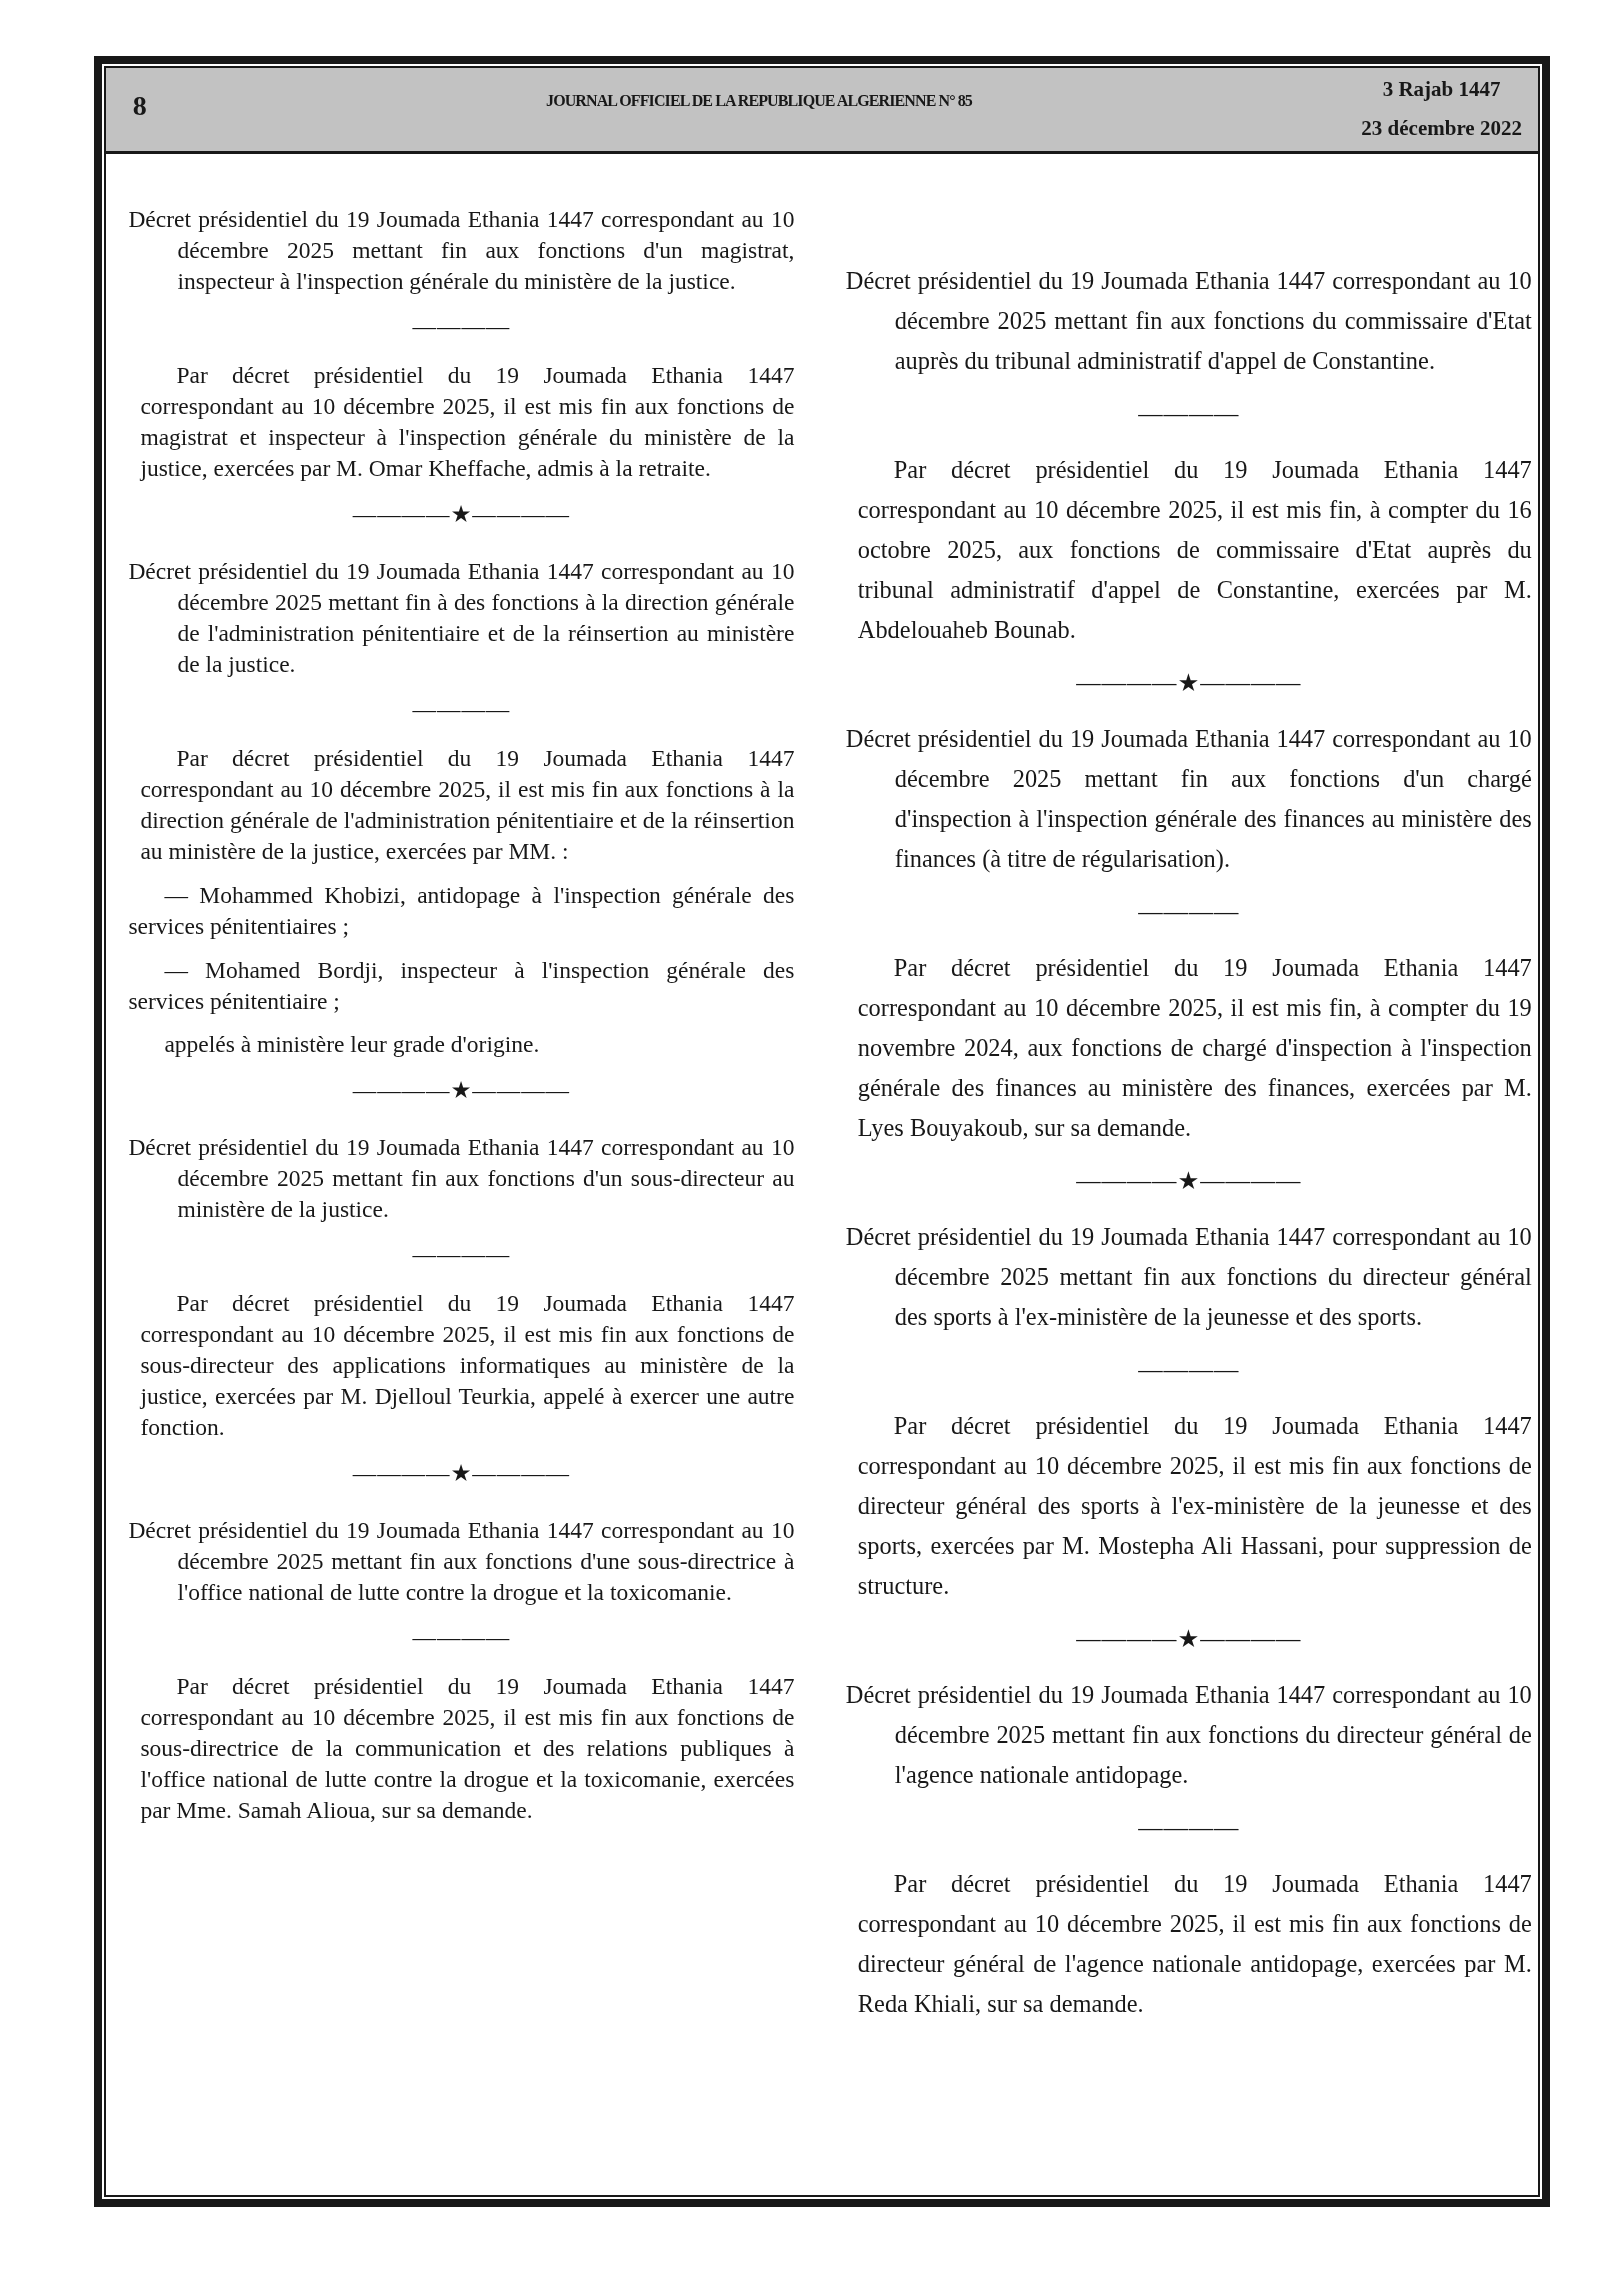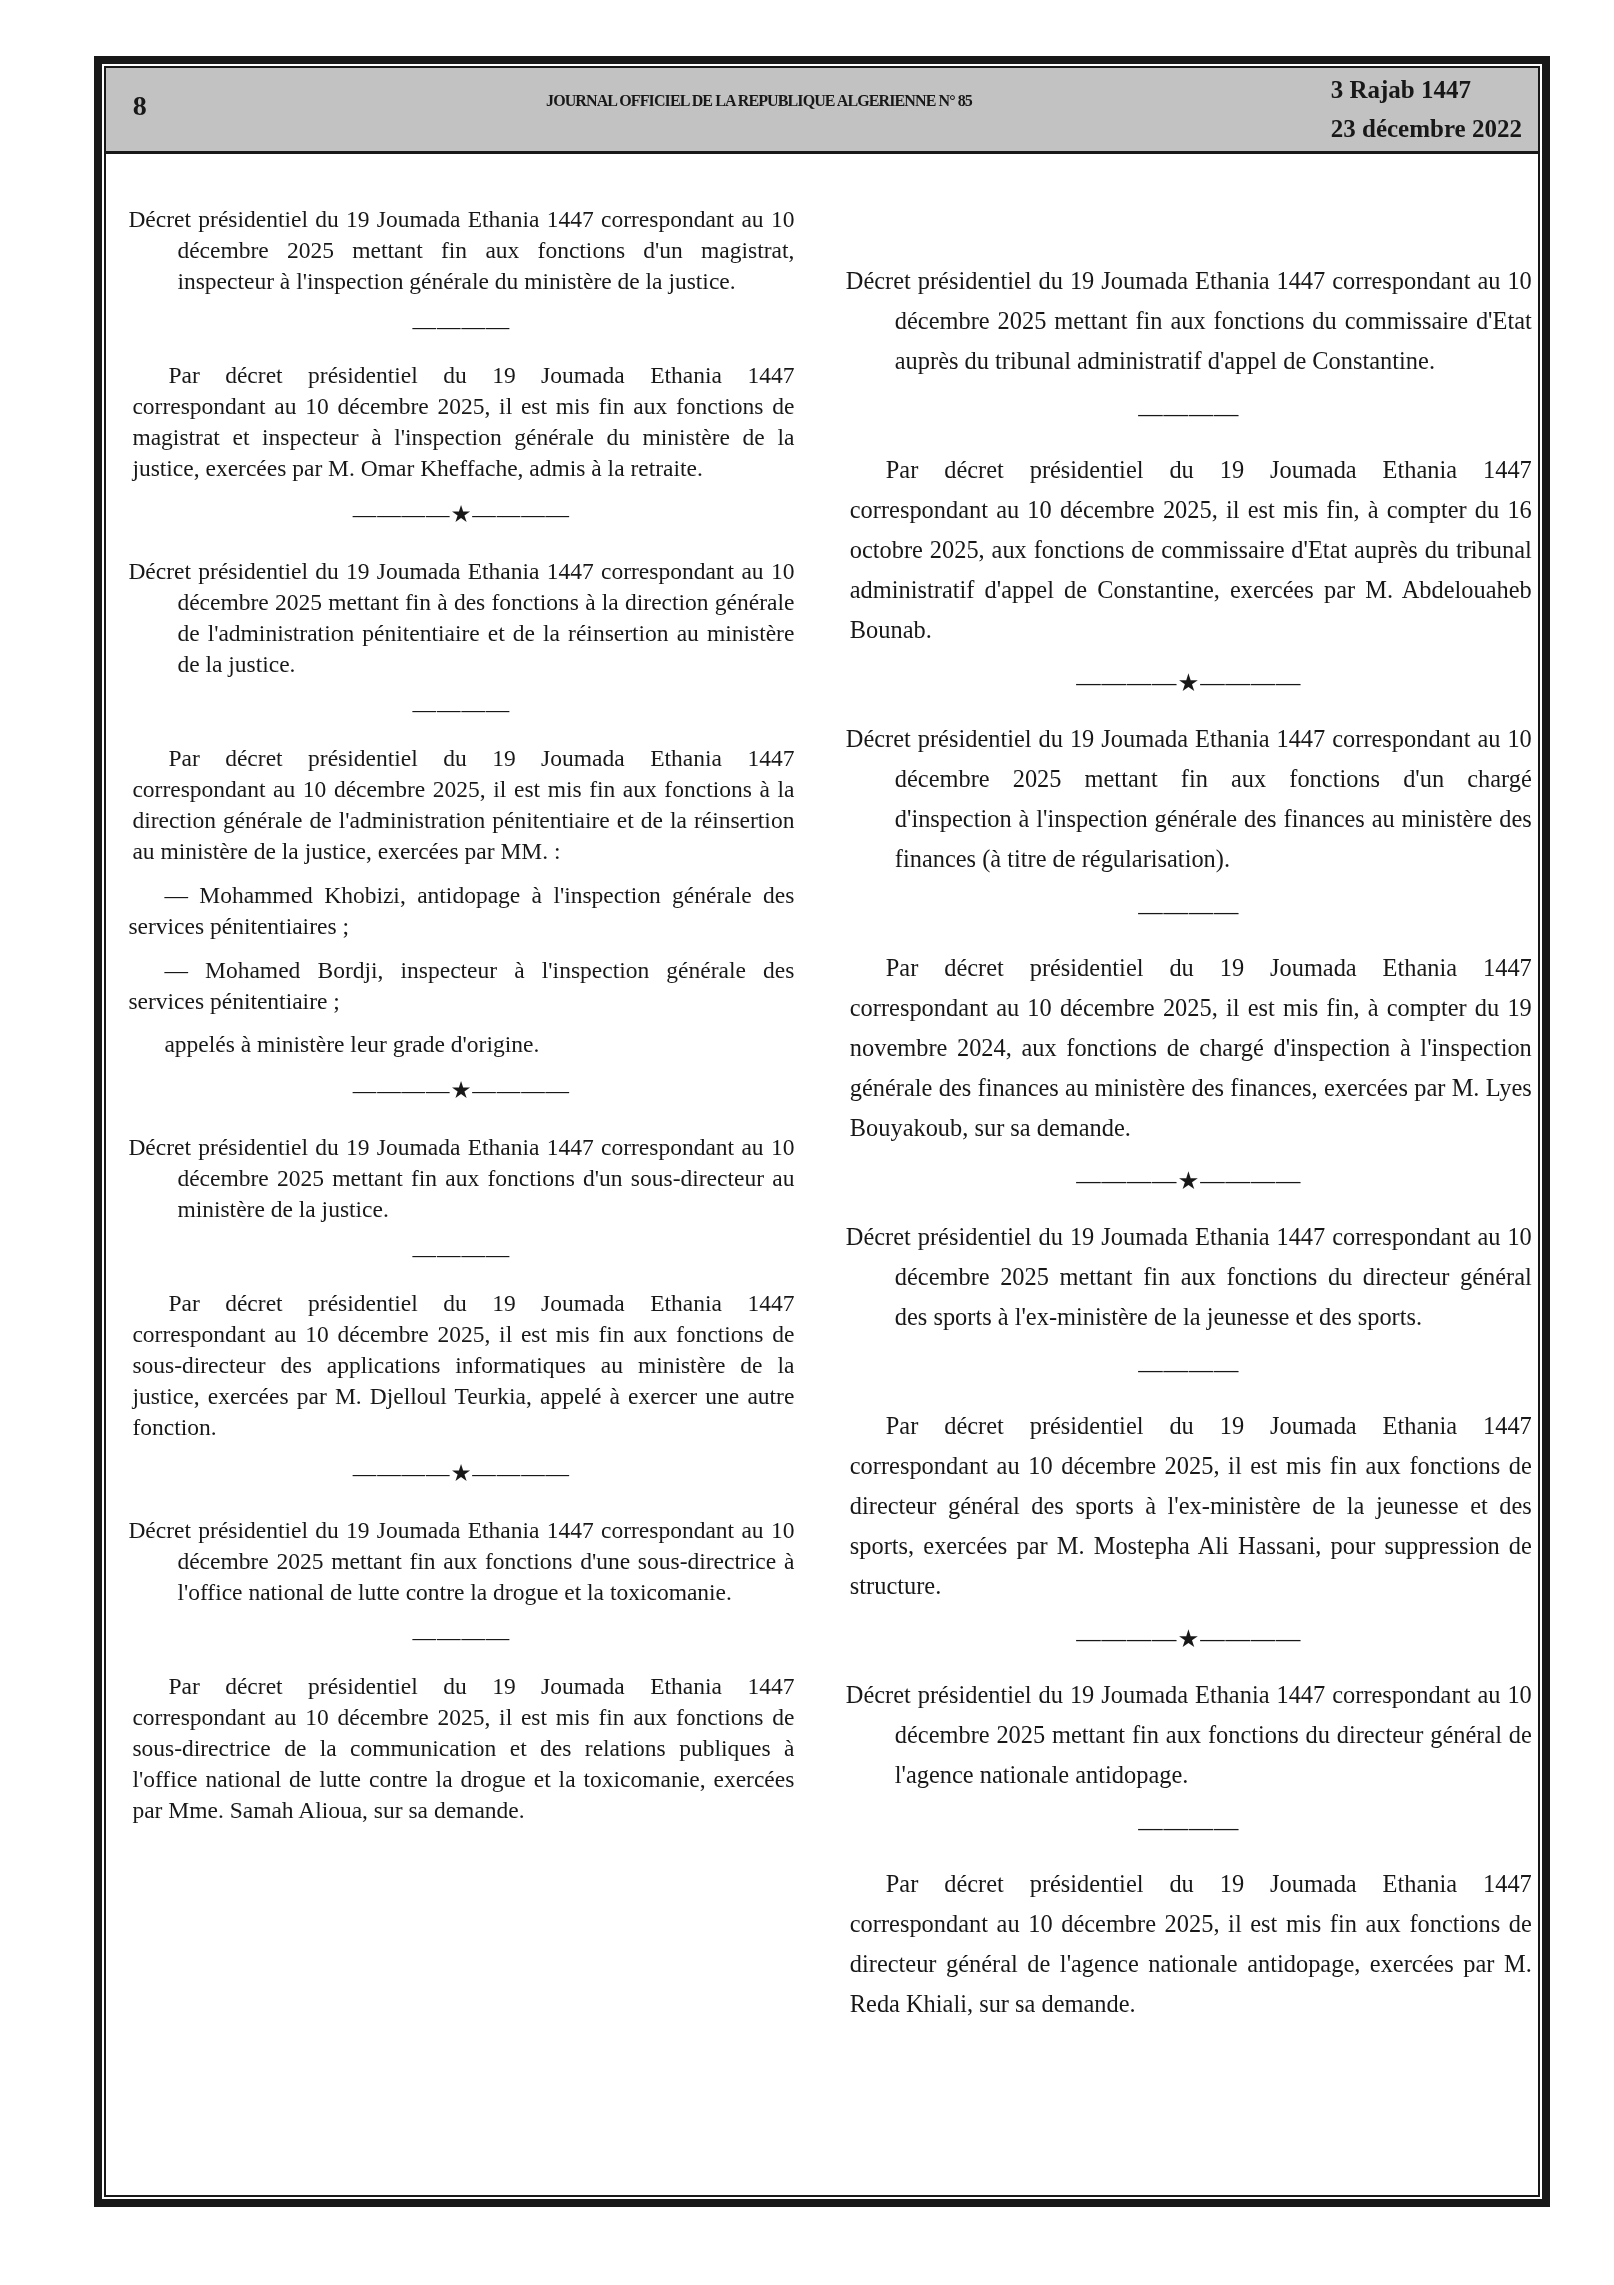--- a/index.html
+++ b/index.html
@@ -23,32 +23,32 @@
   .page-num{
     position:absolute;left:27px;top:22px;
     font-size:28px;font-weight:bold;
   }
   .mast-title{
     position:absolute;left:145px;right:271px;top:24.4px;
     text-align:center;font-weight:bold;font-size:16px;letter-spacing:-0.9px;
     white-space:nowrap;
   }
   .mast-dates{
-    position:absolute;right:16.3px;top:2.7px;text-align:left;
-    font-weight:bold;font-size:25px;line-height:39px;
+    position:absolute;right:16.3px;top:2.7px;text-align:center;
+    font-weight:bold;font-size:21px;line-height:39px;
   }
   .mast-dates div{white-space:nowrap;}
   .col{position:absolute;}
   .col-left{left:22.6px;top:136px;width:666px;font-size:23.5px;line-height:31px;}
   .col-right{left:740px;top:177px;width:686px;font-size:24.4px;line-height:40px;}
   .heading{
     font-weight:normal;text-align:justify;
     padding-left:49px;text-indent:-49px;margin:26px 0 0 0;
   }
-  .para{text-align:justify;text-indent:36px;margin:18px 0 0 4px;}
+  .para{text-align:justify;text-indent:36px;margin:18px 0 0 12px;}
   .item{text-align:justify;text-indent:36px;margin:12.7px 0 0 0;}
   .sep{
     text-align:center;margin:14.5px 0 0 0;letter-spacing:0.9px;
     font-weight:normal;
   }
   .col > :first-child{margin-top:0;}
   .col-right .sep{margin-top:12.7px;}
   .col-right .para, .col-right .heading{margin-top:16.3px;}
 </style>
 </head>

